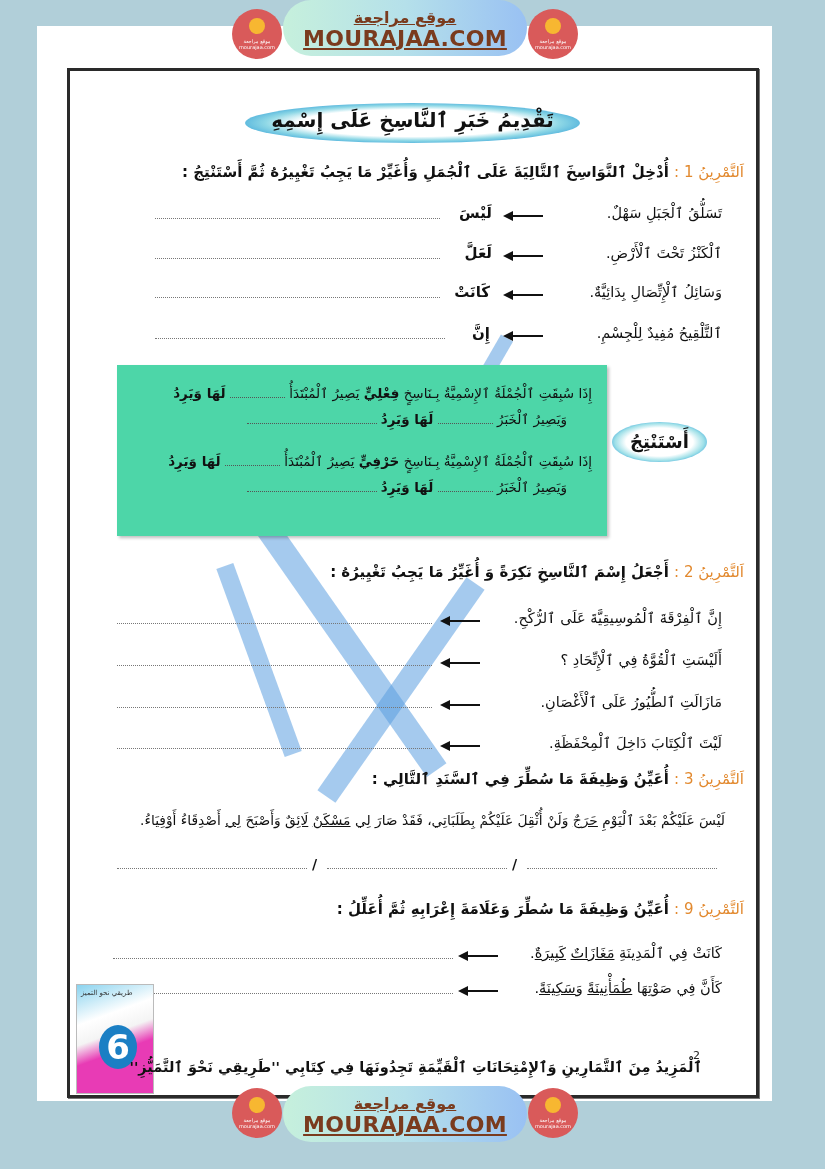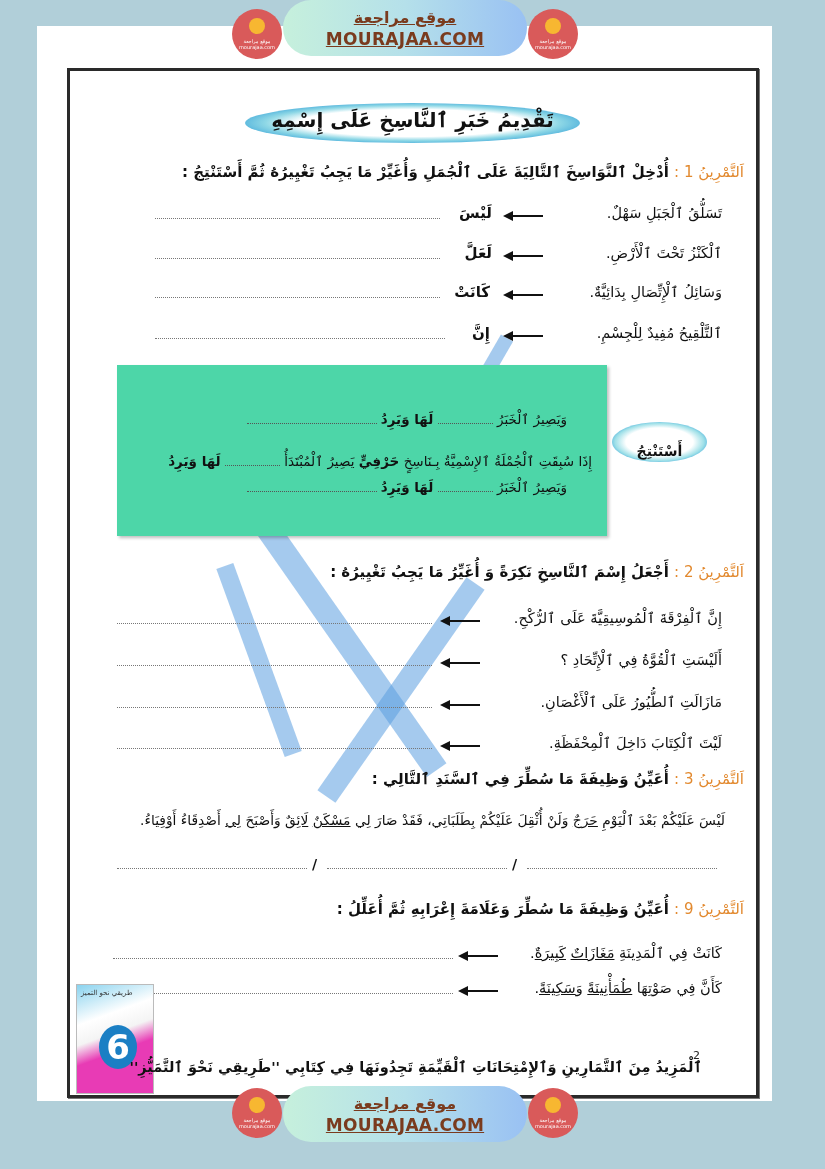--- a/index.html
+++ b/index.html
@@ -2,21 +2,21 @@
 <html><head>
 <meta charset="utf-8">
 <style>
   html,body{margin:0;padding:0;}
   body{width:825px;height:1169px;background:#b1cfd9;position:relative;overflow:hidden;font-family:"DejaVu Sans",sans-serif;}
   .page{position:absolute;left:37px;top:26px;width:735px;height:1075px;background:#fff;}
   .frame{position:absolute;left:67px;top:68px;width:686px;height:1024px;border:3px solid #2a2a2a;box-shadow:1px 1px 0 #777;}
   
   .banner{position:absolute;left:283px;width:244px;height:56px;border-radius:30px;background:linear-gradient(90deg,#c6f0dc 0%,#b5e0ea 50%,#99c1f3 100%);text-align:center;z-index:5;}
   .banner .ar{display:block;font-family:"DejaVu Sans",sans-serif;font-weight:bold;font-size:16px;color:#7a3b1e;text-decoration:underline;margin-top:8px;line-height:20px;direction:rtl;}
-  .banner .en{display:block;font-family:"DejaVu Sans",sans-serif;font-weight:bold;font-size:17px;color:#7a3b1e;text-decoration:underline;line-height:22px;letter-spacing:0.3px;}
+  .banner .en{display:block;font-family:"DejaVu Sans",sans-serif;font-weight:bold;font-size:22px;color:#7a3b1e;text-decoration:underline;line-height:22px;letter-spacing:0.3px;}
   .badge{position:absolute;width:50px;height:50px;border-radius:50%;background:#d95a5a;z-index:5;}
   .badge .dot{position:absolute;left:17px;top:9px;width:16px;height:16px;border-radius:50%;background:#f7b731;}
   .badge .txt{position:absolute;left:0;right:0;top:29px;text-align:center;font-size:5px;line-height:6px;color:#fff;}
   
   .title-cloud{position:absolute;left:245px;top:103px;width:335px;height:40px;border-radius:50%;background:radial-gradient(ellipse at center,#ffffff 48%,#8fd8e6 62%,#3aa4d8 78%,rgba(255,255,255,0) 80%);z-index:2;}
   .title-text{position:absolute;left:245px;top:108px;width:335px;text-align:center;direction:rtl;font-weight:bold;font-size:20px;color:#111;z-index:3;}
   .ex-head{position:absolute;right:81px;direction:rtl;font-weight:bold;font-size:15px;color:#111;white-space:nowrap;z-index:3;}
   .ex-head .ex-label{color:#e2892e;font-weight:normal;}
   .row{position:absolute;height:22px;z-index:3;}
   .sentence{position:absolute;right:0;top:0;direction:rtl;font-size:14.5px;color:#111;white-space:nowrap;}
@@ -24,21 +24,21 @@
   .arrow:before{content:"";position:absolute;left:-2px;top:-4px;border-right:10px solid #111;border-top:5px solid transparent;border-bottom:5px solid transparent;}
   .word{position:absolute;top:-1px;direction:rtl;font-weight:bold;font-size:15px;color:#111;}
   .dots{position:absolute;top:13px;border-bottom:1.5px dotted #777;}
   .u{text-decoration:underline;}
   
   .green{position:absolute;left:117px;top:365px;width:490px;height:171px;background:#4dd6a8;box-shadow:2px 2px 3px rgba(0,0,0,0.25);z-index:3;}
   .gline{position:absolute;right:15px;direction:rtl;font-size:13.5px;color:#111;white-space:nowrap;}
   .gline b{font-weight:bold;}
   .gdots{display:inline-block;border-bottom:1.5px dotted #555;vertical-align:baseline;}
   .conclude-cloud{position:absolute;left:612px;top:422px;width:95px;height:40px;border-radius:50%;background:radial-gradient(ellipse at center,#ffffff 50%,#9fe0e8 66%,#2f9fd9 80%,rgba(255,255,255,0) 82%);z-index:4;}
-  .conclude-text{position:absolute;left:612px;top:431px;width:95px;text-align:center;direction:rtl;font-weight:bold;font-size:14px;color:#111;z-index:5;margin-top:12px;}
+  .conclude-text{position:absolute;left:612px;top:431px;width:95px;text-align:center;direction:rtl;font-weight:bold;font-size:18px;color:#111;z-index:5;}
   
   .wm{position:absolute;z-index:1;background:#5b9fe0;opacity:0.55;}
   
   .passage{position:absolute;right:100px;top:812px;direction:rtl;font-size:13.8px;color:#111;white-space:nowrap;z-index:3;}
   .slashline{position:absolute;left:117px;top:858px;width:600px;height:16px;z-index:3;}
   .slashline .seg{position:absolute;top:10px;border-bottom:1.5px dotted #777;}
   .slashline .sl{position:absolute;top:-2px;font-size:14px;font-weight:bold;color:#111;}
   
   .footer-text{position:absolute;right:123px;top:1059px;direction:rtl;font-weight:bold;font-size:14.5px;color:#111;white-space:nowrap;z-index:3;}
   .pagenum{position:absolute;left:693px;top:1049px;font-size:11px;color:#222;z-index:3;}
@@ -97,20 +97,27 @@
   <div class="dots" style="left:5px;width:285px;"></div>
 </div>
 <div class="row" style="left:150px;width:572px;top:325px;">
   <span class="sentence">ٱلتَّلْقِيحُ مُفِيدٌ لِلْجِسْمِ.</span>
   <div class="arrow" style="left:355px;"></div>
   <span class="word" style="right:232px;">إِنَّ</span>
   <div class="dots" style="left:5px;width:290px;"></div>
 </div>
 
 <div class="green">
+  <div class="gline" style="top:20px;">
+    <span>إِذَا سُبِقَتِ ٱلْجُمْلَةُ ٱلإِسْمِيَّةُ بِـنَاسِخٍ</span>
+    <b>فِعْلِيٍّ</b>
+    <span>يَصِيرُ ٱلْمُبْتَدَأُ</span>
+    <span class="gdots" style="width:55px;"></span>
+    <b>لَهَا وَيَرِدُ</b>
+  </div>
   <div class="gline" style="top:46px;right:40px;">
     <span>وَيَصِيرُ ٱلْخَبَرُ</span>
     <span class="gdots" style="width:55px;"></span>
     <b>لَهَا وَيَرِدُ</b>
     <span class="gdots" style="width:130px;"></span>
   </div>
   <div class="gline" style="top:88px;">
     <span>إِذَا سُبِقَتِ ٱلْجُمْلَةُ ٱلإِسْمِيَّةُ بِـنَاسِخٍ</span>
     <b>حَرْفِيٍّ</b>
     <span>يَصِيرُ ٱلْمُبْتَدَأُ</span>

